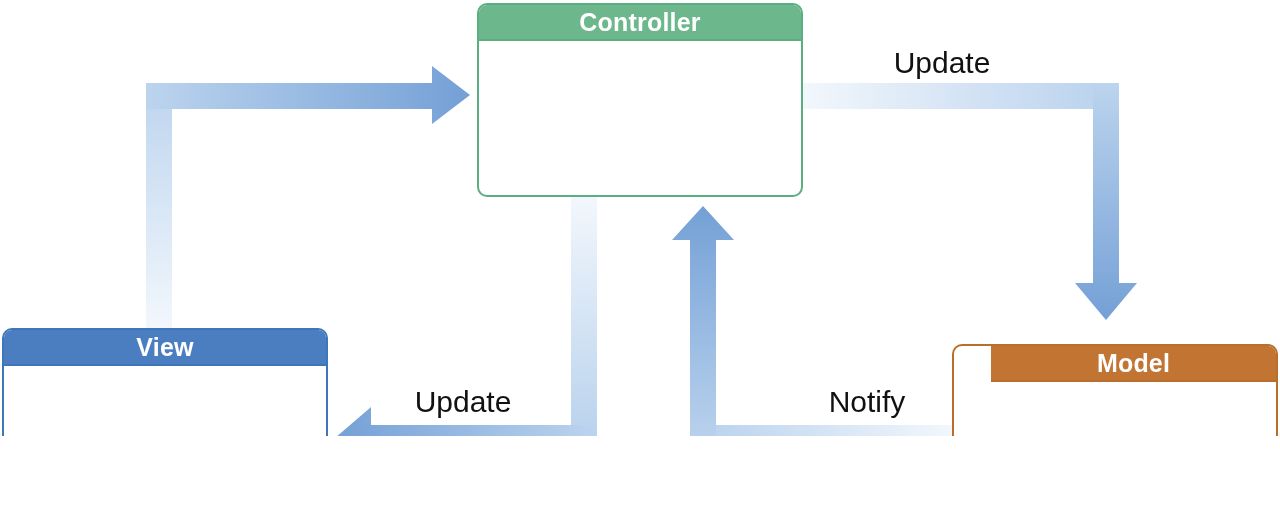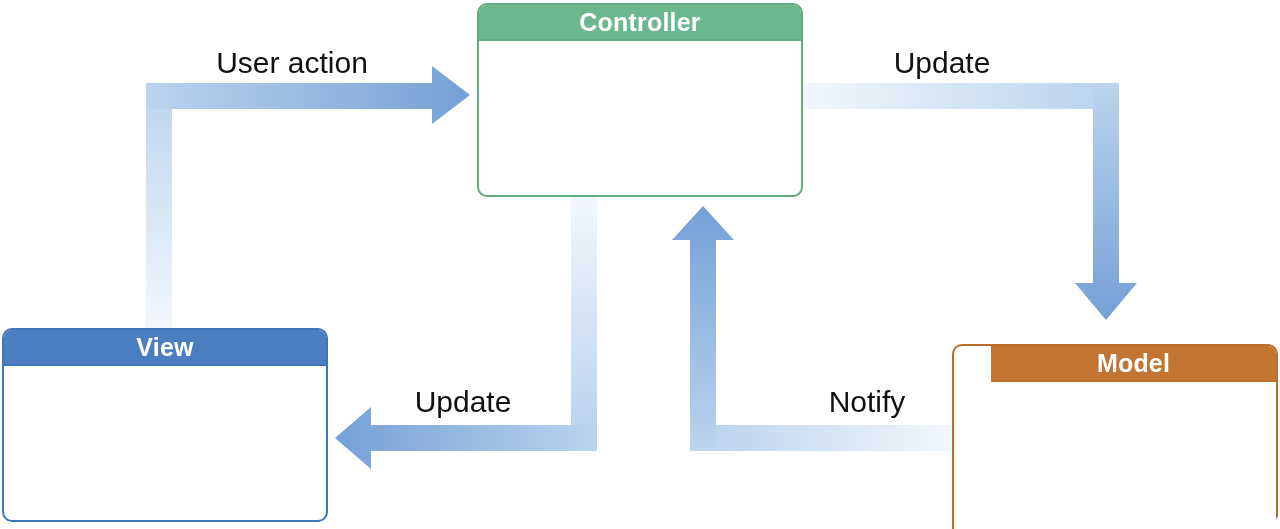--- a/index.html
+++ b/index.html
@@ -3,24 +3,23 @@
 <meta charset="utf-8">
 <style>
   html, body { margin: 0; padding: 0; }
   body {
     font-family: "Liberation Sans", "DejaVu Sans", sans-serif;
     background: #ffffff;
   }
   #canvas {
     position: relative;
     width: 1280px;
-    height: 529px;
+    height: 436px;
     background: #ffffff;
     overflow: hidden;
-    border-radius: 22px;
   }
   #arrow-layer {
     position: absolute;
     left: 0; top: 0;
     width: 1280px; height: 529px;
   }
   .box {
     position: absolute;
     width: 326px;
     height: 194px;
@@ -140,18 +139,17 @@
     <div class="box-body"></div>
   </div>
 
   <div class="box" id="model-box">
     <div class="box-header">
       <span>Model</span>
     </div>
     <div class="box-body"></div>
   </div>
 
-  <div class="arrow-label" id="label-user-action">User action</div>
   <div class="arrow-label" id="label-update-model">Update</div>
   <div class="arrow-label" id="label-update-view">Update</div>
   <div class="arrow-label" id="label-notify">Notify</div>
 
 </div>
 
 </body></html>

